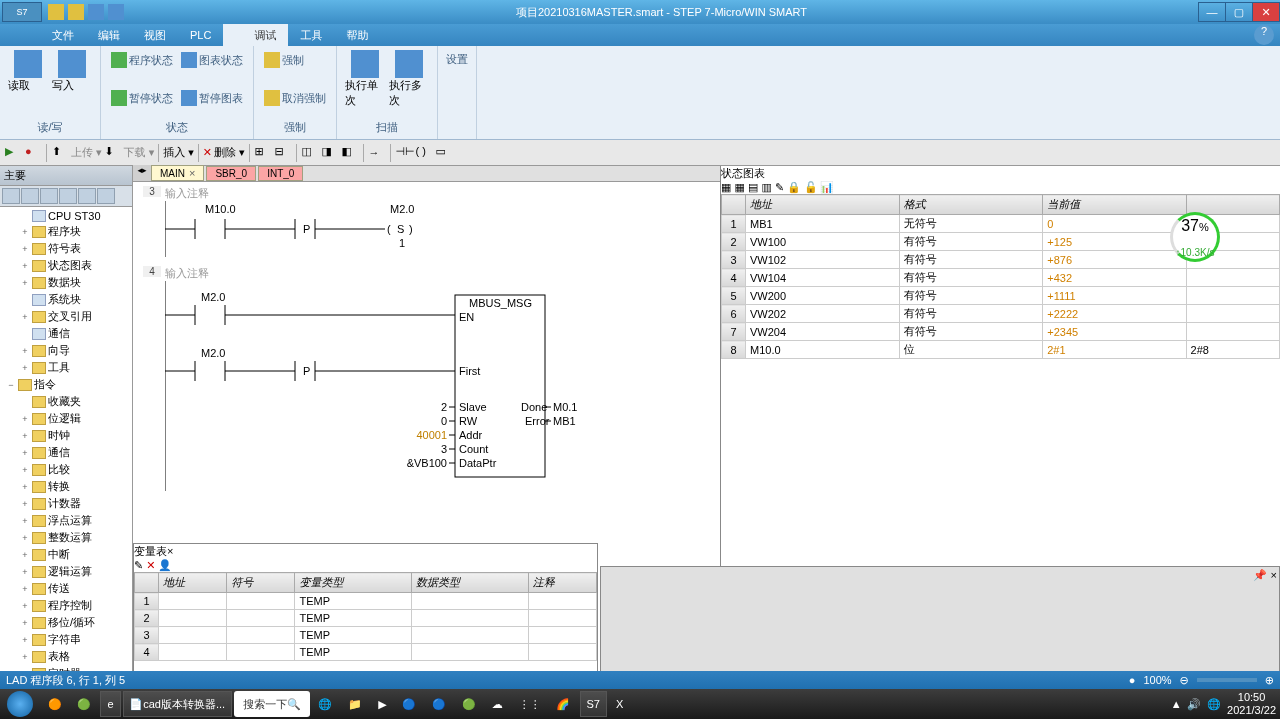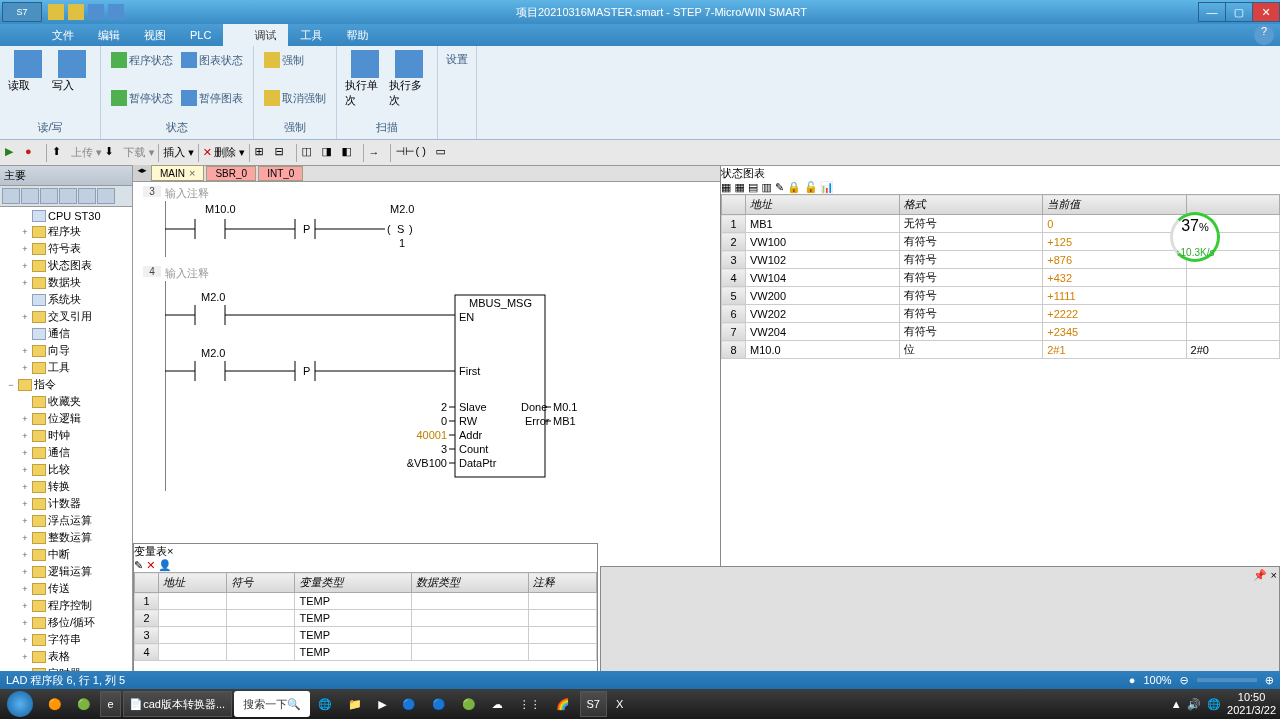--- a/index.html
+++ b/index.html
@@ -495,21 +495,21 @@
             <td>VW204</td>
             <td>有符号</td>
             <td class="val">+2345</td>
             <td></td>
           </tr>
           <tr>
             <td class="rownum">8</td>
             <td>M10.0</td>
             <td>位</td>
             <td class="val">2#1</td>
-            <td>2#0</td>
+            <td>2#8</td>
           </tr>
         </tbody>
       </table>
   </div>
   <div class="nav">
     <span>⏮</span>
     <span>◀</span>
     <span>▶</span>
     <span>⏭</span>
     <span style="background:#fff;padding:1px 6px;border:1px solid #aaa">图表 1</span>

